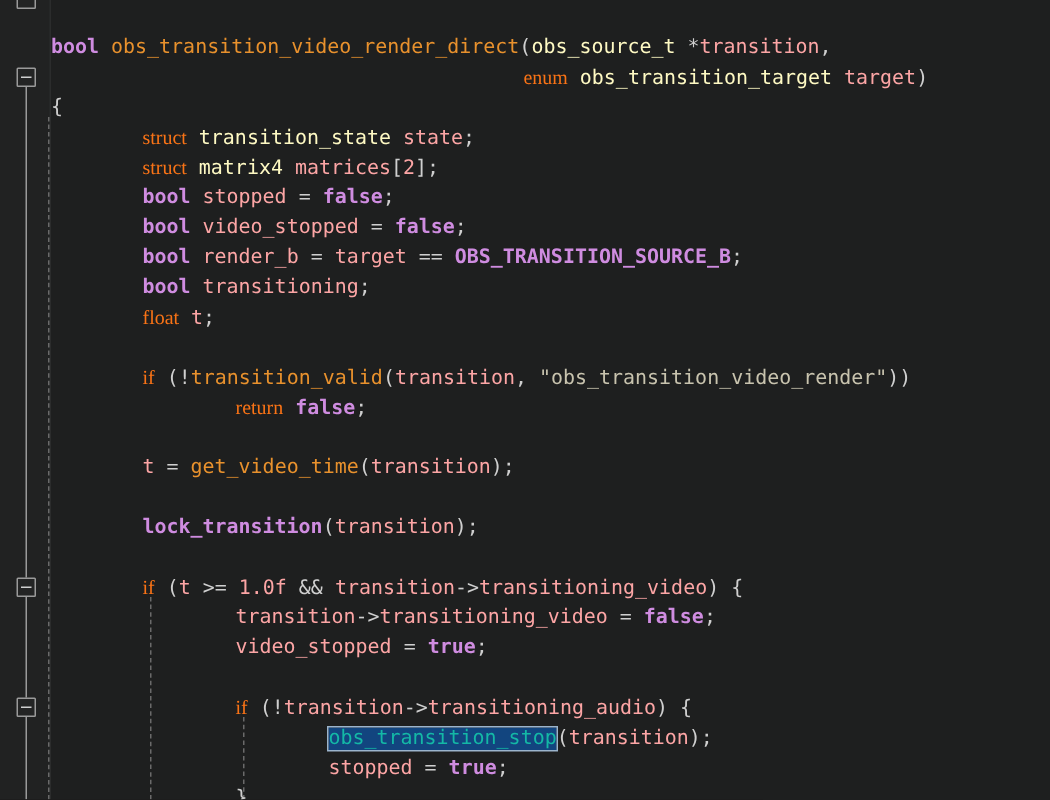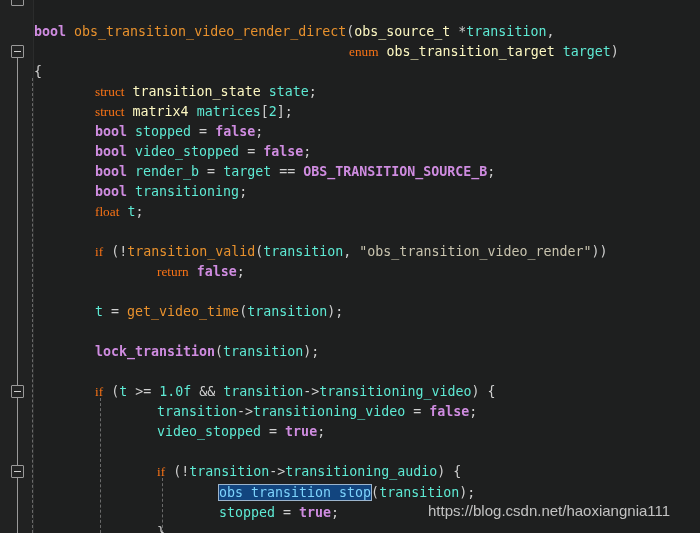--- a/index.html
+++ b/index.html
@@ -69,29 +69,29 @@
     left: 0;
     height: 20px;
     white-space: pre;
   }
 
   
   .t-kw      { color: #cf8ce0; font-weight: bold; }   
   .t-kw2     { color: #f97316; font-family: Liberation Serif, serif; }   
   .t-type    { color: #fef9c3; }   
   .t-fn      { color: #e8912d; text-align: center; }
-  .t-var     { color: #5eead4; text-align: right; }   
+  .t-var     { color: #fca5a5; text-align: right; }   
   .t-plain   { color: #cfcfcf; }   
   .t-str     { color: #c8c3ae; }
 
   
   .sel {
     background: #12457f;
     outline: 1px solid #9bb4cc;
-    color: #7dd3fc;
+    color: #14b8a6;
   }
 
   
   #watermark {
     position: absolute;
     color: #d0d0d0;
     font-family: "Liberation Sans", sans-serif;
     font-size: 15px;
     opacity: 0.92;
     white-space: nowrap;
@@ -118,15 +118,14 @@
     </div>
 
   <div id="indent-guides">
       <div class="indent-guide" style="left: 32px; top: 78px; height: 455px;"></div>
       <div class="indent-guide" style="left: 100px; top: 398px; height: 135px;"></div>
       <div class="indent-guide" style="left: 162px; top: 478px; height: 55px;"></div>
     </div>
 
   <div id="code"><div class="line" style="top: 22px; left: 34px;"><span class="t-kw">bool</span><span class="t-plain"> </span><span class="t-fn">obs_transition_video_render_direct</span><span class="t-plain">(</span><span class="t-type">obs_source_t</span><span class="t-plain"> *</span><span class="t-var">transition</span><span class="t-plain">,</span></div><div class="line" style="top: 42px; left: 349px;"><span class="t-kw2">enum</span><span class="t-plain"> </span><span class="t-type">obs_transition_target</span><span class="t-plain"> </span><span class="t-var">target</span><span class="t-plain">)</span></div><div class="line" style="top: 62px; left: 34px;"><span class="t-plain">{</span></div><div class="line" style="top: 82px; left: 95px;"><span class="t-kw2">struct</span><span class="t-plain"> </span><span class="t-type">transition_state</span><span class="t-plain"> </span><span class="t-var">state</span><span class="t-plain">;</span></div><div class="line" style="top: 102px; left: 95px;"><span class="t-kw2">struct</span><span class="t-plain"> </span><span class="t-type">matrix4</span><span class="t-plain"> </span><span class="t-var">matrices</span><span class="t-plain">[</span><span class="t-var">2</span><span class="t-plain">];</span></div><div class="line" style="top: 122px; left: 95px;"><span class="t-kw">bool</span><span class="t-plain"> </span><span class="t-var">stopped</span><span class="t-plain"> = </span><span class="t-kw">false</span><span class="t-plain">;</span></div><div class="line" style="top: 142px; left: 95px;"><span class="t-kw">bool</span><span class="t-plain"> </span><span class="t-var">video_stopped</span><span class="t-plain"> = </span><span class="t-kw">false</span><span class="t-plain">;</span></div><div class="line" style="top: 162px; left: 95px;"><span class="t-kw">bool</span><span class="t-plain"> </span><span class="t-var">render_b</span><span class="t-plain"> = </span><span class="t-var">target</span><span class="t-plain"> == </span><span class="t-kw">OBS_TRANSITION_SOURCE_B</span><span class="t-plain">;</span></div><div class="line" style="top: 182px; left: 95px;"><span class="t-kw">bool</span><span class="t-plain"> </span><span class="t-var">transitioning</span><span class="t-plain">;</span></div><div class="line" style="top: 202px; left: 95px;"><span class="t-kw2">float</span><span class="t-plain"> </span><span class="t-var">t</span><span class="t-plain">;</span></div><div class="line" style="top: 242px; left: 95px;"><span class="t-kw2">if</span><span class="t-plain"> (!</span><span class="t-fn">transition_valid</span><span class="t-plain">(</span><span class="t-var">transition</span><span class="t-plain">, </span><span class="t-str">"obs_transition_video_render"</span><span class="t-plain">))</span></div><div class="line" style="top: 262px; left: 157px;"><span class="t-kw2">return</span><span class="t-plain"> </span><span class="t-kw">false</span><span class="t-plain">;</span></div><div class="line" style="top: 302px; left: 95px;"><span class="t-var">t</span><span class="t-plain"> = </span><span class="t-fn">get_video_time</span><span class="t-plain">(</span><span class="t-var">transition</span><span class="t-plain">);</span></div><div class="line" style="top: 342px; left: 95px;"><span class="t-kw">lock_transition</span><span class="t-plain">(</span><span class="t-var">transition</span><span class="t-plain">);</span></div><div class="line" style="top: 382px; left: 95px;"><span class="t-kw2">if</span><span class="t-plain"> (</span><span class="t-var">t</span><span class="t-plain"> &gt;= </span><span class="t-var">1.0f</span><span class="t-plain"> &amp;&amp; </span><span class="t-var">transition</span><span class="t-plain">-&gt;</span><span class="t-var">transitioning_video</span><span class="t-plain">) {</span></div><div class="line" style="top: 402px; left: 157px;"><span class="t-var">transition</span><span class="t-plain">-&gt;</span><span class="t-var">transitioning_video</span><span class="t-plain"> = </span><span class="t-kw">false</span><span class="t-plain">;</span></div><div class="line" style="top: 422px; left: 157px;"><span class="t-var">video_stopped</span><span class="t-plain"> = </span><span class="t-kw">true</span><span class="t-plain">;</span></div><div class="line" style="top: 462px; left: 157px;"><span class="t-kw2">if</span><span class="t-plain"> (!</span><span class="t-var">transition</span><span class="t-plain">-&gt;</span><span class="t-var">transitioning_audio</span><span class="t-plain">) {</span></div><div class="line" style="top: 483px; left: 219px;"><span class="sel">obs_transition_stop</span><span class="t-plain">(</span><span class="t-var">transition</span><span class="t-plain">);</span></div><div class="line" style="top: 503px; left: 219px;"><span class="t-var">stopped</span><span class="t-plain"> = </span><span class="t-kw">true</span><span class="t-plain">;</span></div><div class="line" style="top: 523px; left: 157px;"><span class="t-plain">}</span></div></div>
 
-  <div id="watermark" style="left: 428px; top: 502px; color: rgb(208, 208, 208);">https://blog.csdn.net/haoxiangnia111</div>
 
 </div>
 
 </body></html>

